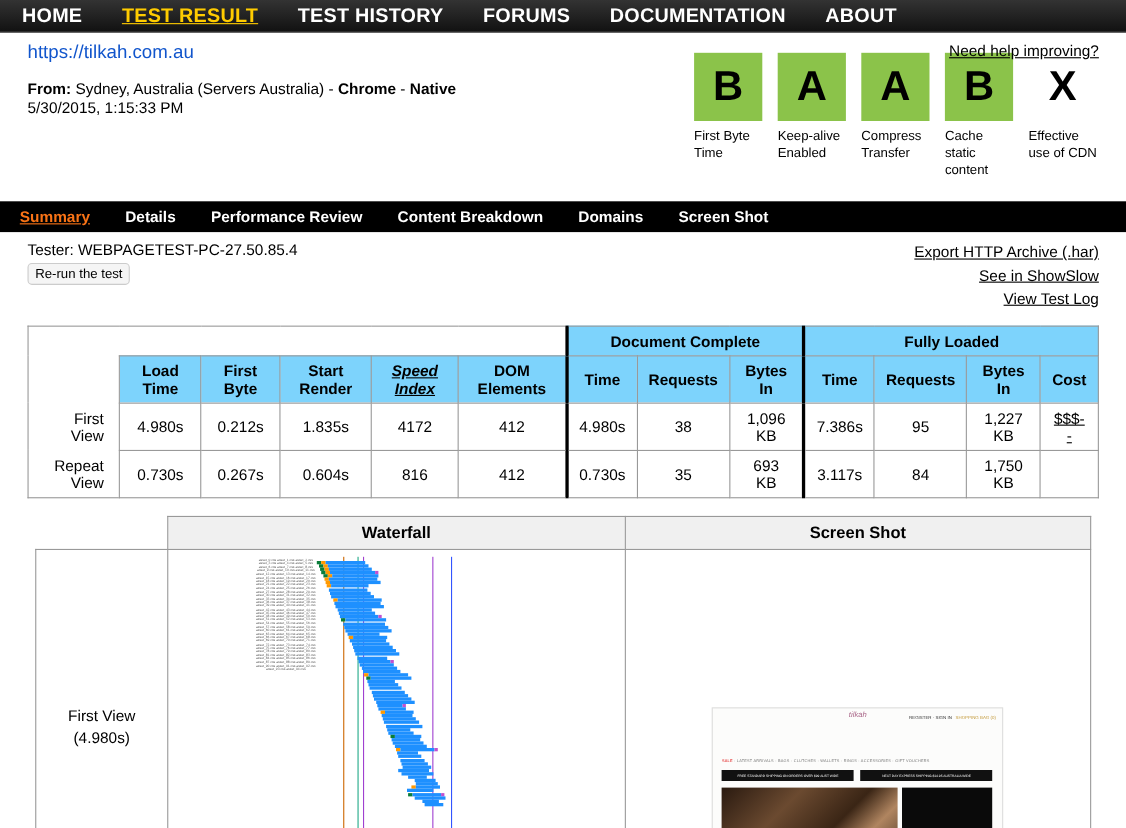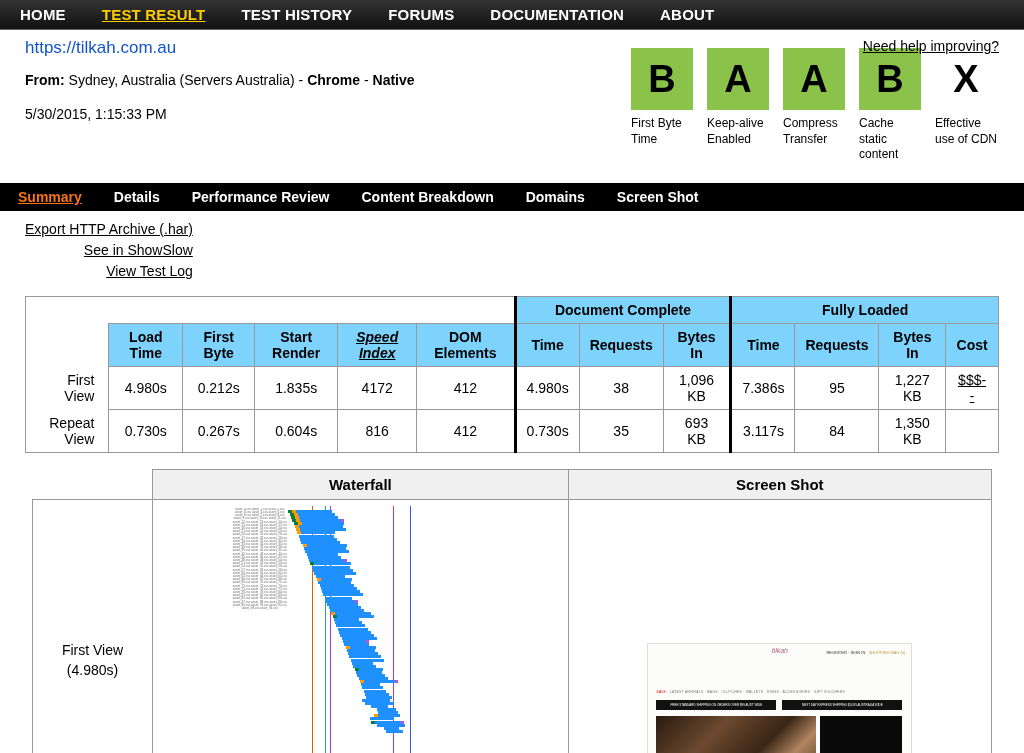--- a/index.html
+++ b/index.html
@@ -1,28 +1,28 @@
 <!DOCTYPE html>
 <html><head>
 <meta charset="utf-8">
 <style>
   * { box-sizing: border-box; }
   body { margin: 0; font-family: Arial, Helvetica, sans-serif; font-size: 14px; color: #000; background: #fff; }
   
   .topnav { background: linear-gradient(#333, #111); height: 30px; display: flex; align-items: center; padding: 0 20px; gap: 36px; border-bottom: 1px solid #666; }
-  .topnav a { color: #fff; text-decoration: none; font-weight: bold; font-size: 15px; letter-spacing: 0.2px; }
+  .topnav a { color: #fff; text-decoration: none; font-weight: bold; font-size: 18px; letter-spacing: 0.2px; }
   .topnav a.active { color: #ffcc00; text-decoration: underline; }
   
   .content { padding: 8px 25px 20px 25px; position: relative; }
   .help-link { position: absolute; right: 25px; top: 8px; text-decoration: underline; color: #000; font-size: 14px; }
   
   .header-row { display: flex; justify-content: space-between; align-items: flex-start; }
   h1 { font-weight: normal; font-size: 30px; margin: 8px 0 4px 0; color: #333; }
   .url { color: #1155cc; font-size: 17px; text-decoration: none; display: inline-block; margin-bottom: 14px; }
-  .from-line { font-size: 14px; margin-bottom: 18px; }
+  .from-line { font-size: 14px; margin-bottom: 2px; }
   .timestamp { font-size: 14px; margin-bottom: 6px; }
   
   .grades { display: flex; gap: 12px; margin-top: 10px; }
   .grade { width: 64px; text-align: left; }
   .grade-box { width: 62px; height: 62px; display: flex; align-items: center; justify-content: center; font-size: 38px; font-weight: bold; color: #000; }
   .grade-a, .grade-b { background: #8BC34A; }
   .grade-na { background: #fff; font-size: 26px; }
   .grade-x { background: #fff; }
   .grade-label { font-size: 12px; margin-top: 6px; line-height: 1.3; }
   
@@ -128,20 +128,24 @@
 <div class="subnav">
   <a class="active">Summary</a>
   <a>Details</a>
   <a>Performance Review</a>
   <a>Content Breakdown</a>
   <a>Domains</a>
   <a>Screen Shot</a>
 </div>
 
 <div class="tester-row">
+  <div class="tester-left">
+    <div class="tester-id"><span>Tester: </span><span>WEBPAGETEST-PC-27.50.85.4</span></div>
+    <button class="rerun-btn">Re-run the test</button>
+  </div>
   <div class="tester-right">
     <div><a>Export HTTP Archive (.har)</a></div>
     <div><a>See in ShowSlow</a></div>
     <div><a>View Test Log</a></div>
   </div>
 </div>
 
 <div class="metrics-wrap">
 <table class="metrics">
   <tbody>
@@ -186,21 +190,21 @@
     <td>0.730s</td>
     <td>0.267s</td>
     <td>0.604s</td>
     <td>816</td>
     <td>412</td>
     <td class="sep-left">0.730s</td>
     <td>35</td>
     <td>693 KB</td>
     <td class="sep-left">3.117s</td>
     <td>84</td>
-    <td>1,350 KB</td>
+    <td>1,750 KB</td>
     <td></td>
   </tr>
 </tbody>
     </table>
 </div>
 
 <div class="wf-wrap">
 <table class="wf">
   <tbody>
         <tr>

